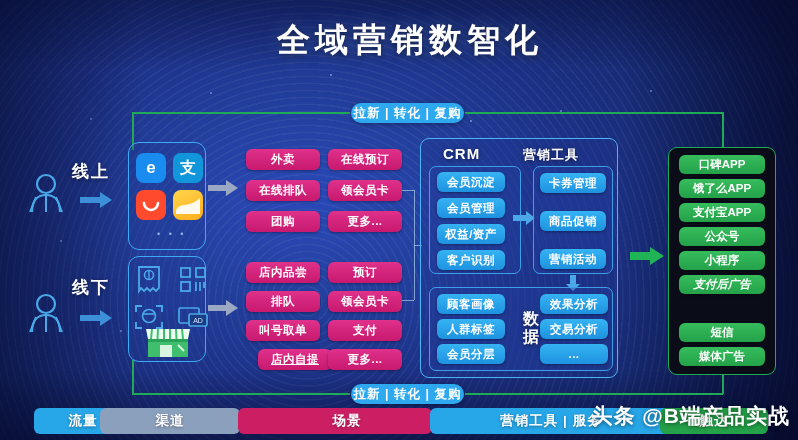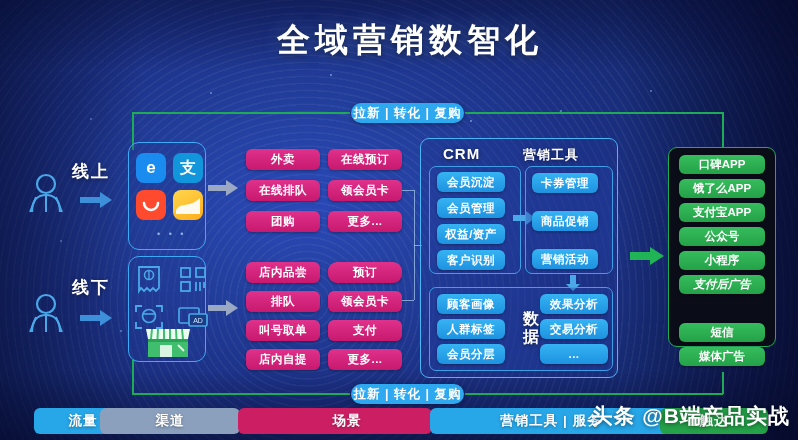--- a/index.html
+++ b/index.html
@@ -105,21 +105,21 @@
   .blue { background:linear-gradient(180deg,#35b3f3,#1e92e0); width:68px; height:20px; }
   .blue-w { background:linear-gradient(180deg,#35b3f3,#1e92e0); width:66px; height:20px; }
   #data-label {
     position:absolute; color:#ffffff; font-size:16px; font-weight:bold;
     width:22px; line-height:18px; text-align:center;
     text-shadow:0 1px 4px rgba(0,0,0,.5);
   }
 
   
   #reach-col {
-    position:absolute; left:668px; top:147px; width:108px; height:200px;
+    position:absolute; left:668px; top:147px; width:108px; height:228px;
     background:#0a0d18; border:1.6px solid #1faa57; border-radius:9px;
   }
   .green { background:linear-gradient(180deg,#36bd5c,#24a149); width:86px; height:19px;
            border-radius:6px; color:#fff; font-size:11.5px; font-weight:bold;
            display:flex; align-items:center; justify-content:center;
            position:absolute; left:10px; box-shadow:0 1px 3px rgba(0,0,0,.4); }
 
   
   .cline { position:absolute; background:#9fc4e8; opacity:.75; }
   .cline.v { width:1.2px; }
@@ -270,26 +270,26 @@
       <path d="M35 20 L41 26" stroke="#d9f5e2" stroke-width="2"></path>
     </svg>
   </div>
 
   <svg style="position:absolute; left:208px; top:300px;" width="30" height="16" viewBox="0 0 30 16">
     <path d="M0 5 H18 V0 L30 8 L18 16 V11 H0 Z" fill="#9aa8c4"></path>
   </svg>
 
   <div class="pink-col" style="left:246px; top:262px; width:156px; height:112px;">
     <div class="pill pink" style="position:absolute; left:0;  top:0;">店内品尝</div>
-    <div class="pill pink" style="position:absolute; left:82px;top:0;border-radius:9px;">预订</div>
+    <div class="pill pink" style="position:absolute; left:82px;top:0;">预订</div>
     <div class="pill pink" style="position:absolute; left:0;  top:29px;">排队</div>
     <div class="pill pink" style="position:absolute; left:82px;top:29px;">领会员卡</div>
     <div class="pill pink" style="position:absolute; left:0;  top:58px;">叫号取单</div>
     <div class="pill pink" style="position:absolute; left:82px;top:58px;">支付</div>
-    <div class="pill pink" style="position:absolute; left:0;  top:87px;">店内自提</div>
+    <div class="pill pink" style="position:absolute; left:12px;  top:87px;text-decoration:underline;">店内自提</div>
     <div class="pill pink" style="position:absolute; left:82px;top:87px;">更多...</div>
   </div>
 
   <div class="cline h" style="left:402px; top:190px; width:12px;"></div>
   <div class="cline h" style="left:402px; top:300px; width:12px;"></div>
   <div class="cline v" style="left:414px; top:190px; height:110px;"></div>
   <div class="cline h" style="left:414px; top:245px; width:8px;"></div>
 
   <div id="tool-panel">
     <div class="panel-head" style="left:22px; top:6px;">CRM</div>
@@ -299,21 +299,21 @@
       <div class="pill blue" style="position:absolute; left:7px; top:5px;">会员沉淀</div>
       <div class="pill blue" style="position:absolute; left:7px; top:31px;">会员管理</div>
       <div class="pill blue" style="position:absolute; left:7px; top:57px;">权益/资产</div>
       <div class="pill blue" style="position:absolute; left:7px; top:83px;">客户识别</div>
     </div>
 
     <svg style="position:absolute; left:92px; top:72px;" width="22" height="14" viewBox="0 0 22 14">
       <path d="M0 4 H13 V0 L22 7 L13 14 V10 H0 Z" fill="#4aa8e8"></path>
     </svg>
 
-    <div class="sub-box" style="left:104px; top:27px; width:88px; height:108px;">
+    <div class="sub-box" style="left:112px; top:27px; width:80px; height:108px;">
       <div class="pill blue-w" style="position:absolute; left:6px; top:6px;">卡券管理</div>
       <div class="pill blue-w" style="position:absolute; left:6px; top:44px;">商品促销</div>
       <div class="pill blue-w" style="position:absolute; left:6px; top:82px;">营销活动</div>
     </div>
 
     <svg style="position:absolute; left:145px; top:136px;" width="14" height="16" viewBox="0 0 14 16">
       <path d="M4 0 H10 V9 H14 L7 16 L0 9 H4 Z" fill="#4aa8e8"></path>
     </svg>
 
     <div class="sub-box" style="left:8px; top:148px; width:184px; height:84px;">

